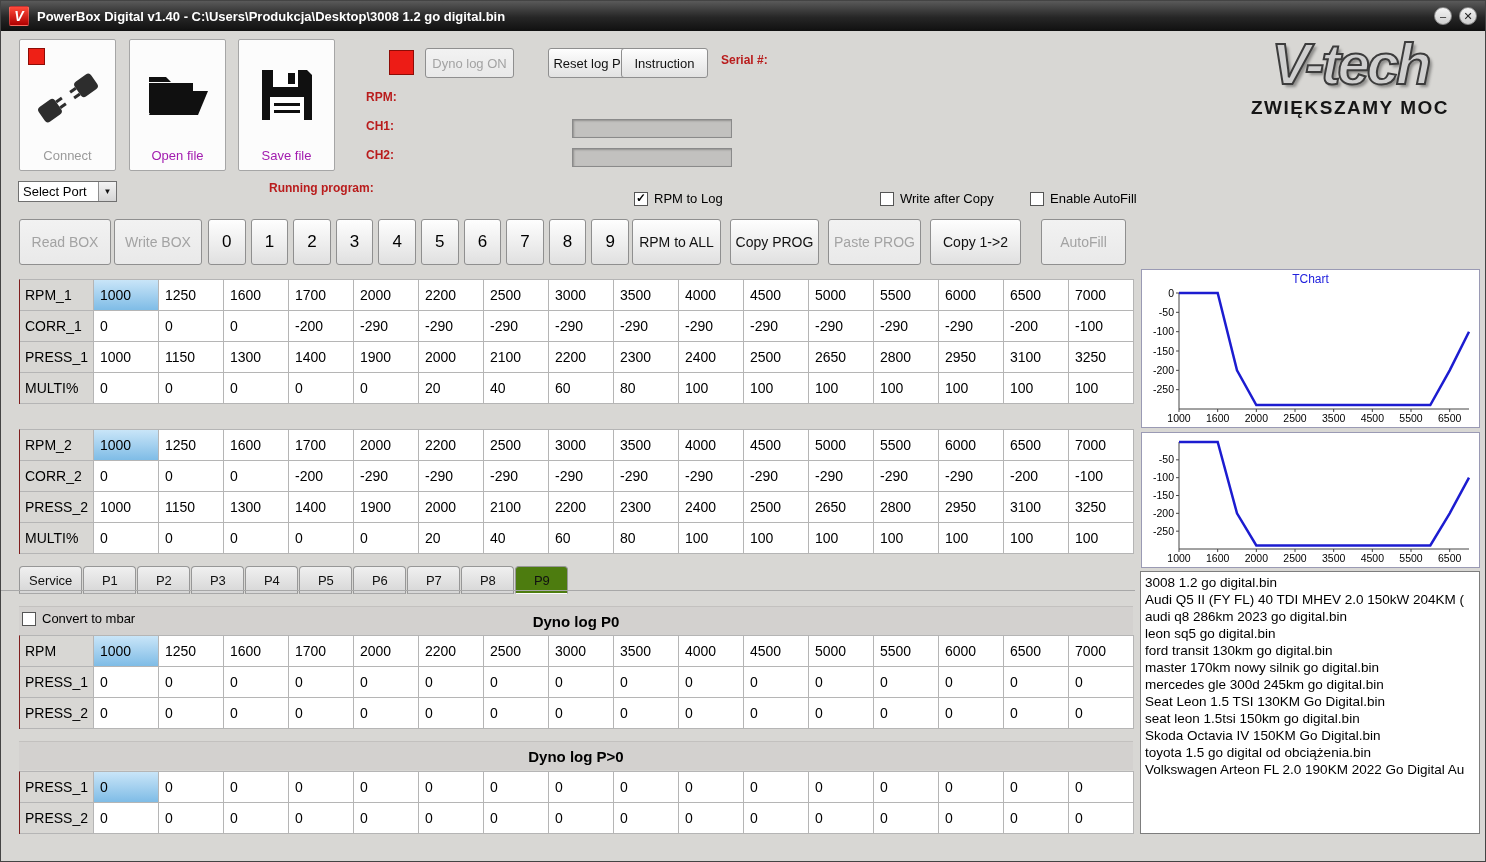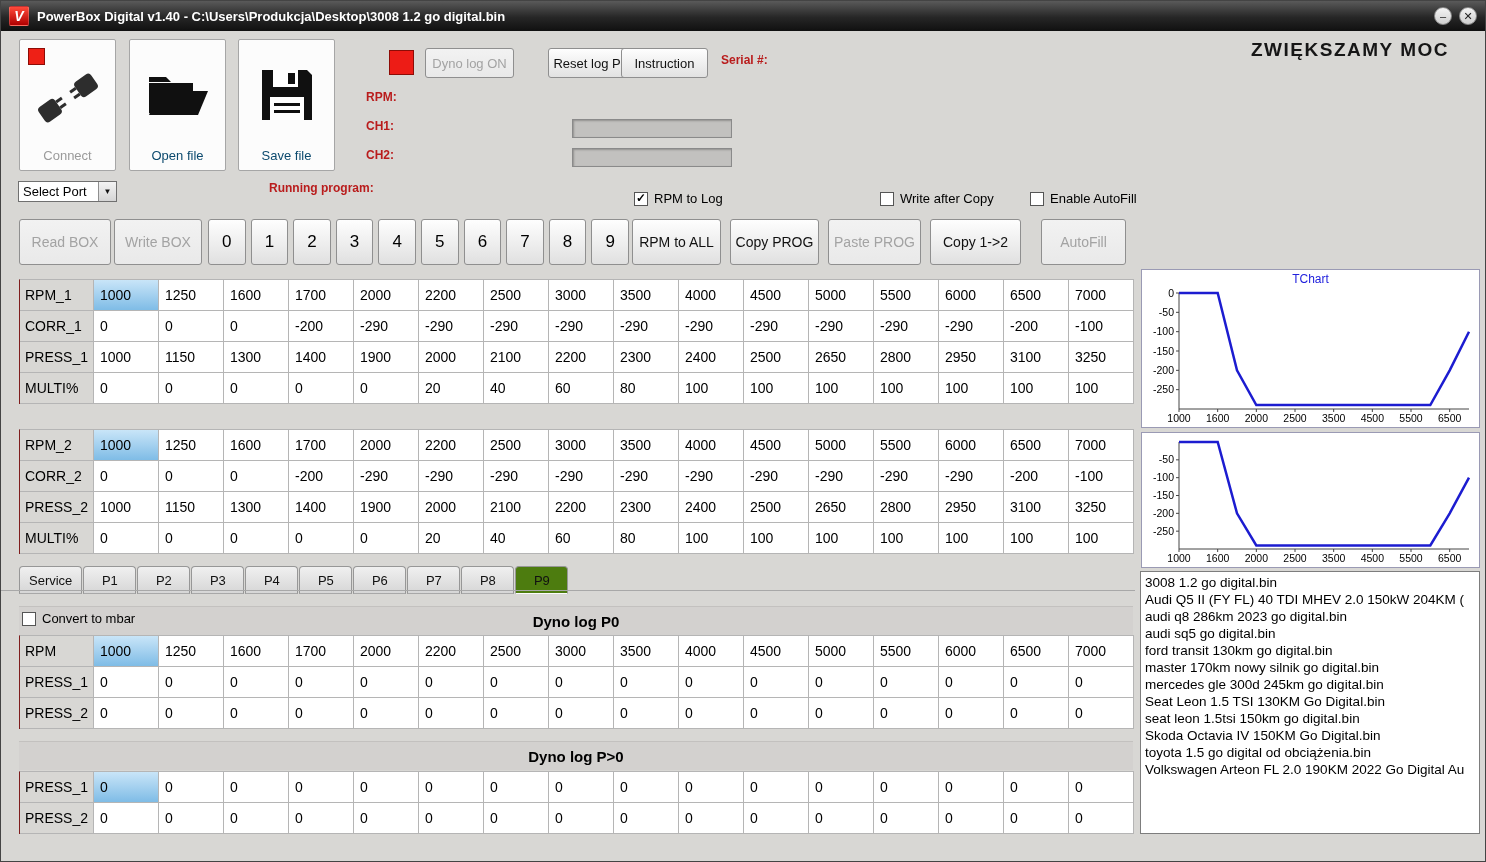--- a/index.html
+++ b/index.html
@@ -19,21 +19,21 @@
   .win-btn{width:18px;height:18px;border-radius:50%;background:linear-gradient(#f4f4f4,#cfcfcf);
     border:1px solid #8a8a8a;color:#222;font-size:11px;line-height:1;
     display:flex;align-items:center;justify-content:center;}
 
   
   .big-btn{position:absolute;width:97px;height:132px;background:#fcfcfc;
     border:1px solid #a6a6a6;border-radius:2px;}
   .btn-connect{left:18px;top:38px;}
   .btn-open{left:128px;top:38px;}
   .btn-save{left:237px;top:38px;}
-  .big-btn .blabel{position:absolute;bottom:7px;left:0;width:100%;text-align:center;font-size:13px;color:#0c4a6e;}
+  .big-btn .blabel{position:absolute;bottom:7px;left:0;width:100%;text-align:center;font-size:13px;color:#a21caf;}
   .btn-connect .blabel{color:#9a9a9a;}
   .connect-led{position:absolute;left:8px;top:8px;width:17px;height:17px;background:#ee2016;border:1px solid #8d0c06;}
   .big-icon{position:absolute;left:50%;top:46%;transform:translate(-50%,-50%);}
   .btn-open .big-icon,.btn-save .big-icon{top:44%;}
 
   
   .small-btn{position:absolute;height:30px;background:linear-gradient(#fefefe,#e2e2e2);
     border:1px solid #8f8f8f;border-radius:3px;font-size:13px;color:#111;
     display:flex;align-items:center;justify-content:center;}
   .small-btn.disabled{color:#a3a3a3;background:linear-gradient(#f2f2f2,#e9e9e9);}
@@ -549,28 +549,29 @@
         <line x1="307.6666666666667" y1="116" x2="307.6666666666667" y2="119" stroke="#444"></line>
         <text x="307.6666666666667" y="129" text-anchor="middle" font-size="10.5" fill="#000" font-family="Liberation Sans, sans-serif">6500</text>
         <polyline points="37.0,9.0 56.3,9.0 75.7,9.0 95.0,80.3 114.3,112.4 133.7,112.4 153.0,112.4 172.3,112.4 191.7,112.4 211.0,112.4 230.3,112.4 249.7,112.4 269.0,112.4 288.3,112.4 307.7,80.3 327.0,44.7" fill="none" stroke="#1c1cd0" stroke-width="2.5"></polyline>
       </svg>
   </div>
 
   <div class="filelist">
       <div class="file-item">3008 1.2 go digital.bin</div>
       <div class="file-item">Audi Q5 II (FY FL) 40 TDI MHEV 2.0 150kW 204KM (</div>
       <div class="file-item">audi q8 286km 2023 go digital.bin</div>
-      <div class="file-item">audi sq5 go digital.bin</div>
+      <div class="file-item">leon sq5 go digital.bin</div>
       <div class="file-item">ford transit 130km go digital.bin</div>
       <div class="file-item">master 170km nowy silnik go digital.bin</div>
       <div class="file-item">mercedes gle 300d 245km go digital.bin</div>
       <div class="file-item">Seat Leon 1.5 TSI 130KM Go Digital.bin</div>
       <div class="file-item">seat leon 1.5tsi 150km go digital.bin</div>
       <div class="file-item">Skoda Octavia IV 150KM Go Digital.bin</div>
       <div class="file-item">toyota 1.5 go digital od obciążenia.bin</div>
       <div class="file-item">Volkswagen Arteon FL 2.0 190KM 2022 Go Digital Au</div>
     </div>
 
   <div class="brand">
+    <div class="brand-name">V-tech</div>
     <div class="brand-tag">ZWIĘKSZAMY MOC</div>
   </div>
 
 </div>
 
 </body></html>

